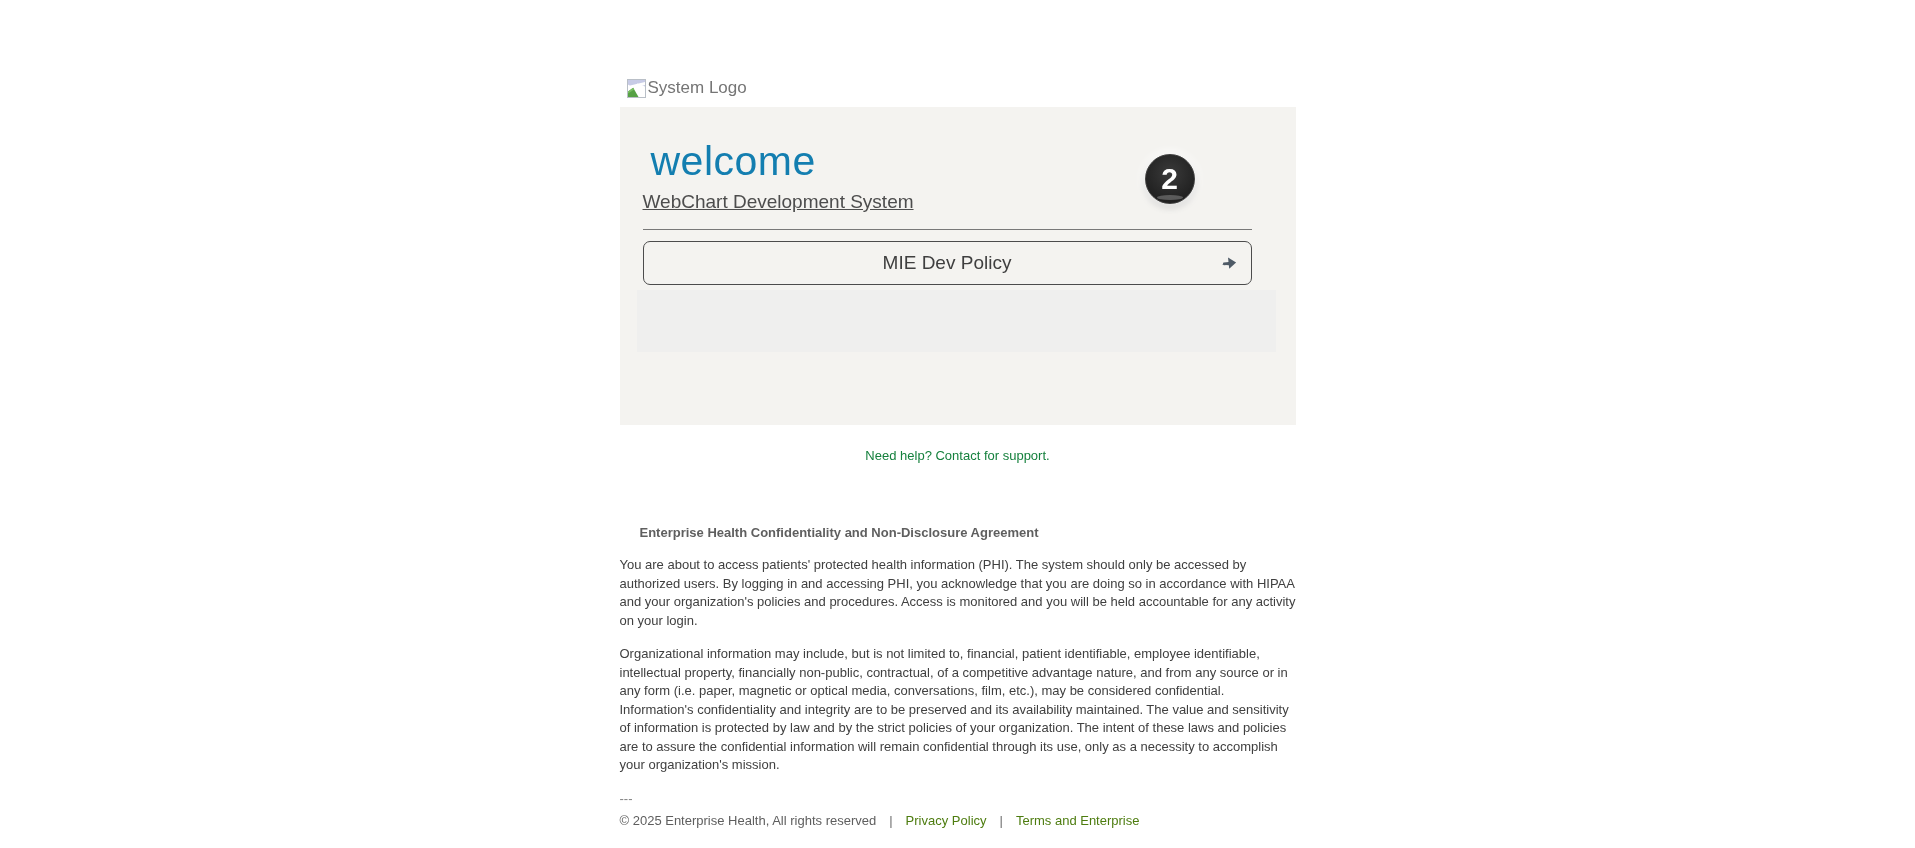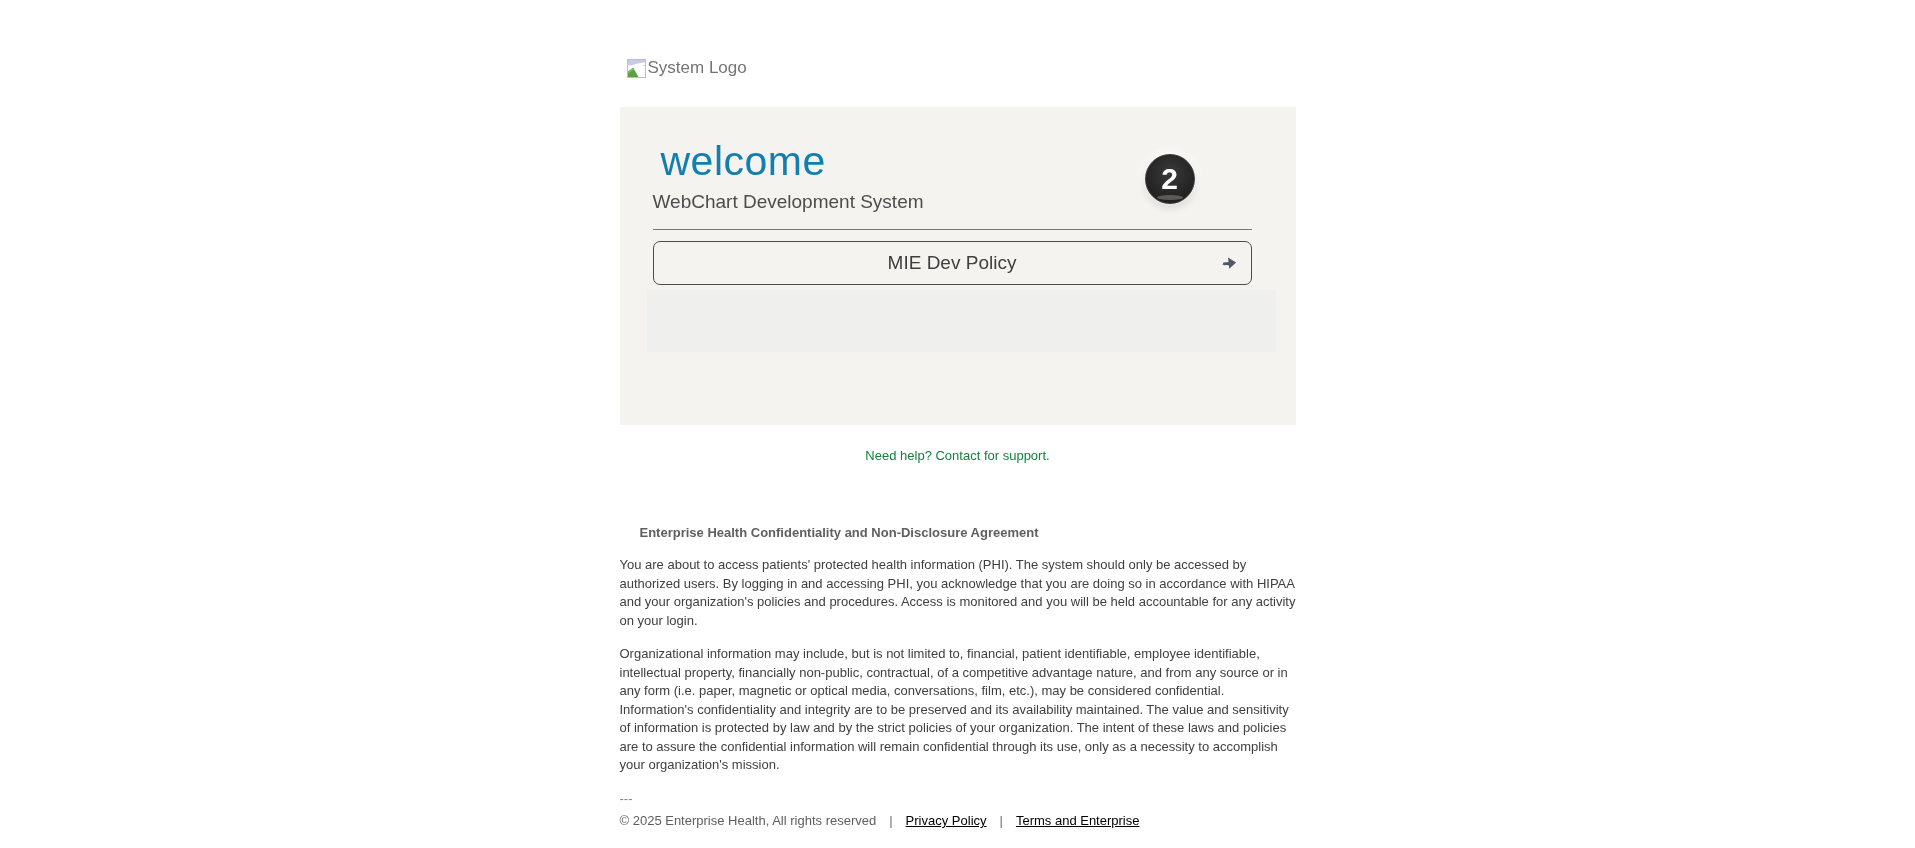--- a/index.html
+++ b/index.html
@@ -12,54 +12,55 @@
     background: #ffffff;
     overflow: hidden;
   }
   .col {
     width: 676px;
     margin: 0 auto;
     position: relative;
   }
   
   .logo-row {
-    padding-top: 58px;
+    padding-top: 78px;
     margin-left: 7px;
     display: flex;
     align-items: flex-start;
     gap: 2px;
     height: 80px;
   }
   .logo-row .alt-text {
     font-size: 17px;
     color: #757575;
     line-height: 20px;
   }
   .broken-img { width: 19px; height: 20px; flex: 0 0 auto; }
   
   .card {
     position: relative;
     margin-top: 27px;
     height: 318px;
     background: #f4f3f0;
-    padding: 32px 44px 0 33px;
+    padding: 32px 44px 0 23px;
   }
   .welcome {
     font-size: 41px;
     font-weight: 400;
     line-height: 45px;
     color: #137eb0;
     margin-left: 8px;
     letter-spacing: 0.5px;
   }
   .subtitle {
     margin-top: 6px;
     font-size: 19px;
     line-height: 23px;
     color: #4d4d4d;
+    text-decoration: underline;
   }
   .card hr {
     margin-top: 16px;
     border: none;
     border-top: 1px solid #787878;
   }
   .login-btn {
     display: block;
     position: relative;
     margin-top: 11px;
@@ -147,22 +148,21 @@
   
   .footer {
     margin-top: 5px;
     font-size: 13px;
     line-height: 16px;
     color: #5e5e5e;
     white-space: nowrap;
   }
   .footer .sep { margin: 0 13px; color: #6e6e6e; }
   .footer a {
-    color: #000000;
-    text-decoration: underline;
+    color: #4d7c0f;
     cursor: pointer;
     text-align: center;
   }
 </style>
 </head>
 <body>
 
 <div class="page">
   <div class="col">
 

